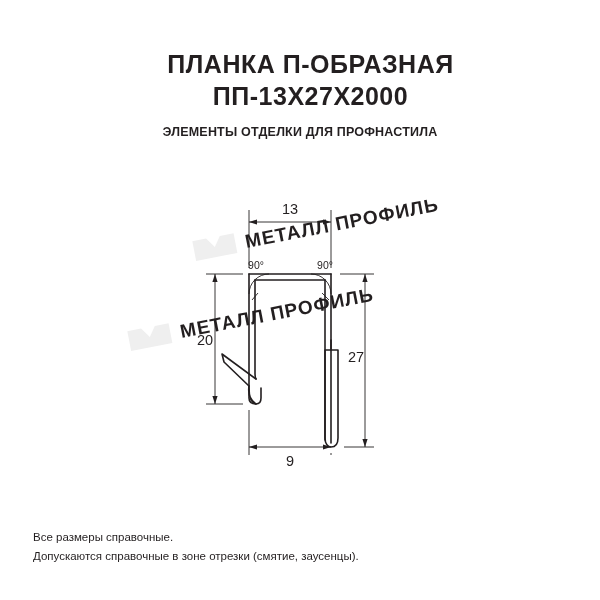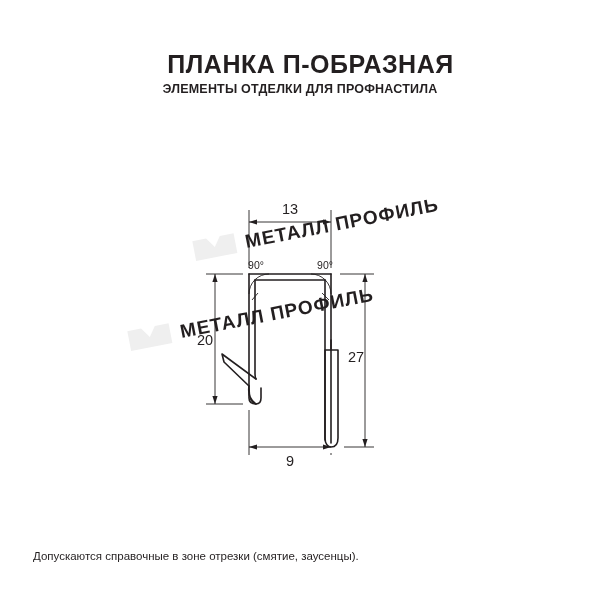--- a/index.html
+++ b/index.html
@@ -30,21 +30,21 @@
     font-weight: bold;
     letter-spacing: 0.5px;
     line-height: 1.28;
     white-space: nowrap;
     padding-left: 21px;
   }
   .subtitle {
     font-size: 12.5px;
     font-weight: bold;
     letter-spacing: 0.2px;
-    margin-top: 2px;
+    margin-top: 13px;
   }
   .drawing {
     position: absolute;
     left: 0;
     top: 150px;
     width: 600px;
     height: 340px;
   }
   .watermarks {
     position: absolute;
@@ -68,20 +68,21 @@
   svg { display: block; }
   text { font-family: "Liberation Sans", sans-serif; fill: #231f20; }
 </style>
 </head>
 <body>
 
 <div class="page">
 
   <div class="header">
     <div class="title-line">ПЛАНКА П-ОБРАЗНАЯ</div>
+    <div class="title-line">ПП-13Х27Х2000</div>
     <div class="subtitle">ЭЛЕМЕНТЫ ОТДЕЛКИ ДЛЯ ПРОФНАСТИЛА</div>
   </div>
 
   <div class="watermarks">
     <svg width="600" height="340" viewBox="0 0 600 340">
       <g fill="#efefef" font-size="19" font-weight="bold" letter-spacing="1">
         <g transform="translate(195,105) rotate(-11)">
           <path d="M0,-14 L14,-14 L21,-4 L28,-14 L42,-14 L42,6 L0,6 Z" fill="#efefef"></path>
           <text x="52" y="3">МЕТАЛЛ ПРОФИЛЬ</text>
         </g>
@@ -159,16 +160,17 @@
         <line x1="249" y1="297" x2="331" y2="297"></line>
         <path d="M249,297 L257,294.4 L257,299.6 Z" fill="#231f20" stroke="none"></path>
         <path d="M331,297 L323,294.4 L323,299.6 Z" fill="#231f20" stroke="none"></path>
       </g>
       <text x="290" y="316" font-size="14.5" text-anchor="middle">9</text>
 
     </svg>
   </div>
 
   <div class="footer">
+    <div>Все размеры справочные.</div>
     <div>Допускаются справочные в зоне отрезки (смятие, заусенцы).</div>
   </div>
 
 </div>
 
 </body></html>

